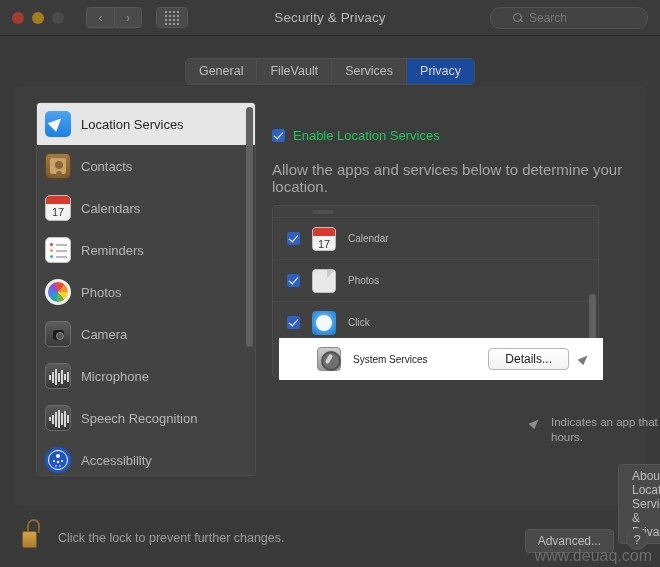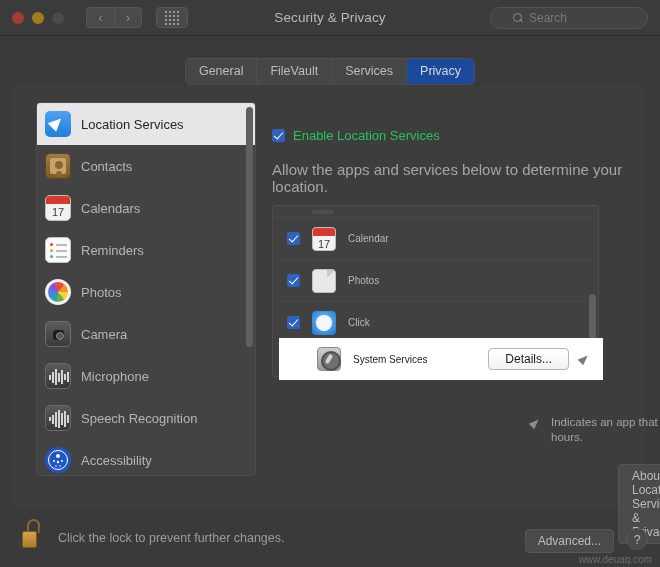--- a/index.html
+++ b/index.html
@@ -401,21 +401,21 @@
   }
   .help-btn {
     position: absolute; right: 12px; top: 23px;
     width: 22px; height: 22px; border-radius: 50%;
     background: #4a4a4a; border: 1px solid #575757;
     color: #bcbcbc; font-size: 13px;
     display: flex; align-items: center; justify-content: center;
   }
   .watermark {
     position: absolute; right: 8px; bottom: 2px;
-    font-size: 10px; color: #6d6d6d;
+    font-size: 16px; color: #6d6d6d;
     font-family: "Liberation Sans", sans-serif;
   }
 </style>
 </head>
 <body>
 
 <div class="window">
 
   <div class="titlebar">
     <div class="traffic">

